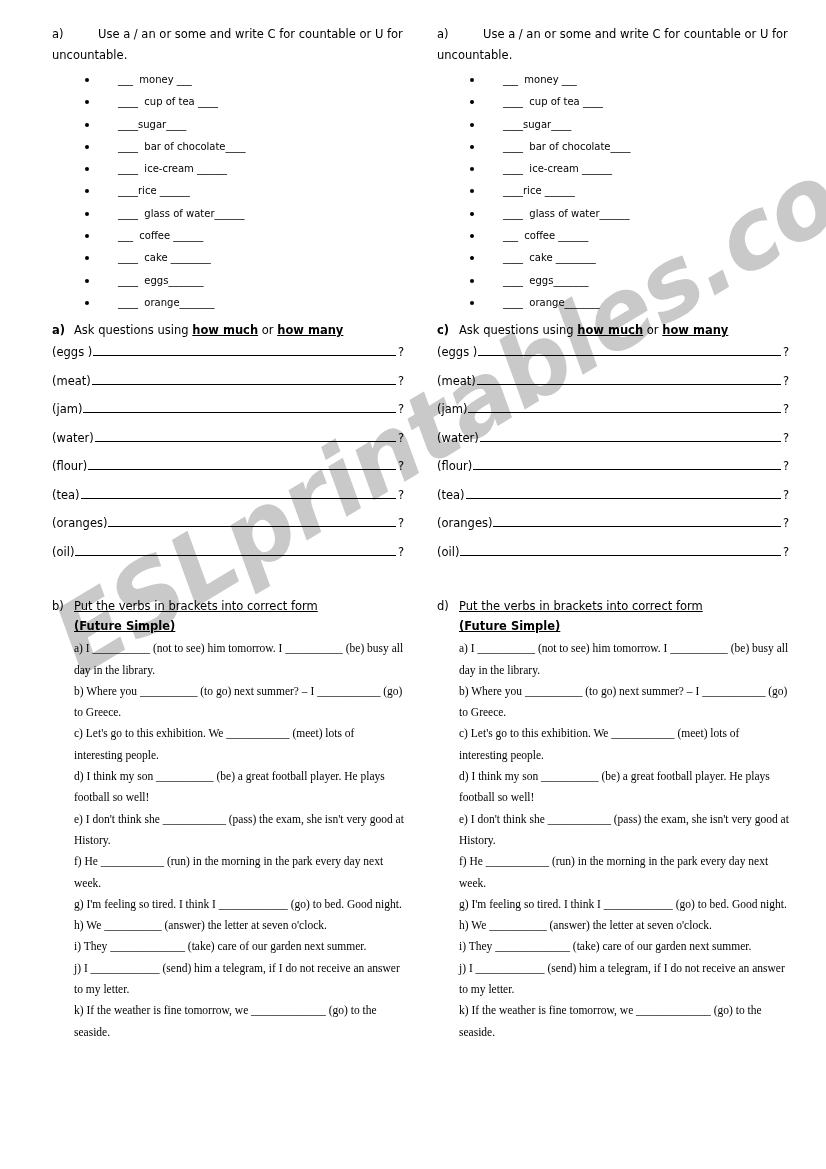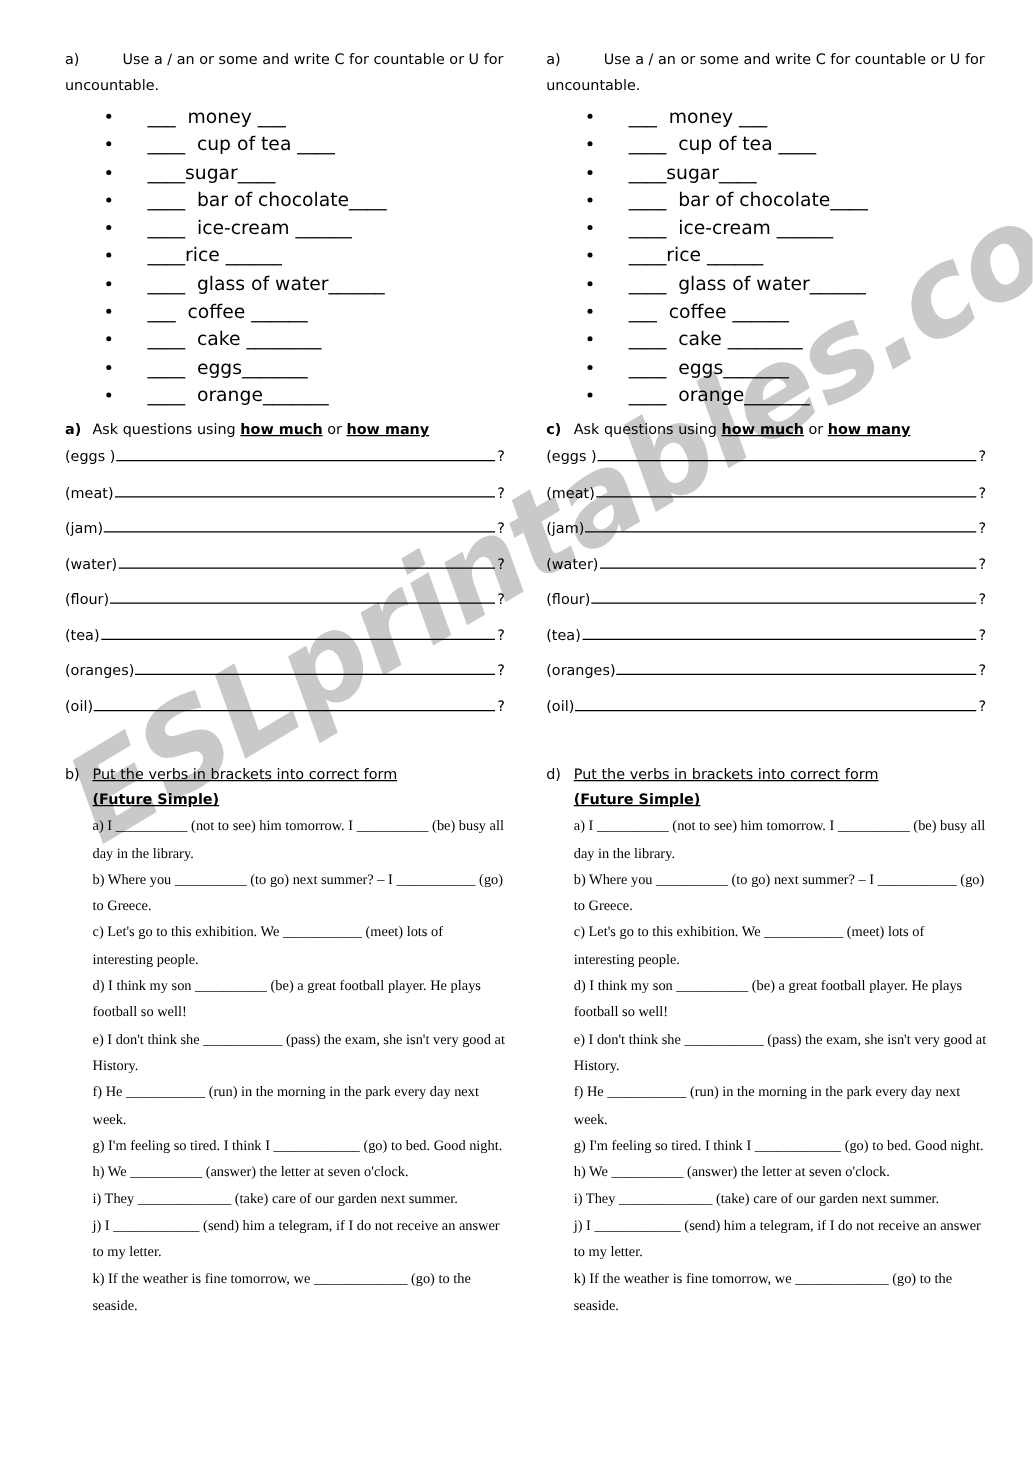--- a/index.html
+++ b/index.html
@@ -45,21 +45,21 @@
   #page {
     position: absolute;
     left: 0;
     top: 0;
     width: 826px;
     height: 1169px;
     z-index: 10;
   }
   .column {
     position: absolute;
-    top: 37px;
+    top: 24px;
     width: 352px;
   }
   .col-left  { left: 52px; }
   .col-right { left: 437px; }
 
   
   .task-intro {
     font-size: 11.5px;
     line-height: 21px;
     margin: 0 0 3px 0;
@@ -70,21 +70,21 @@
   }
 
   
   ul.items {
     list-style: none;
     margin: 0 0 6px 0;
     padding: 0;
   }
   ul.items li {
     position: relative;
-    font-size: 15px;
+    font-size: 10px;
     line-height: 22.3px;
     padding-left: 66px;
     white-space: pre;
   }
   ul.items li::before {
     content: "";
     position: absolute;
     left: 33px;
     top: 9px;
     width: 4px;

